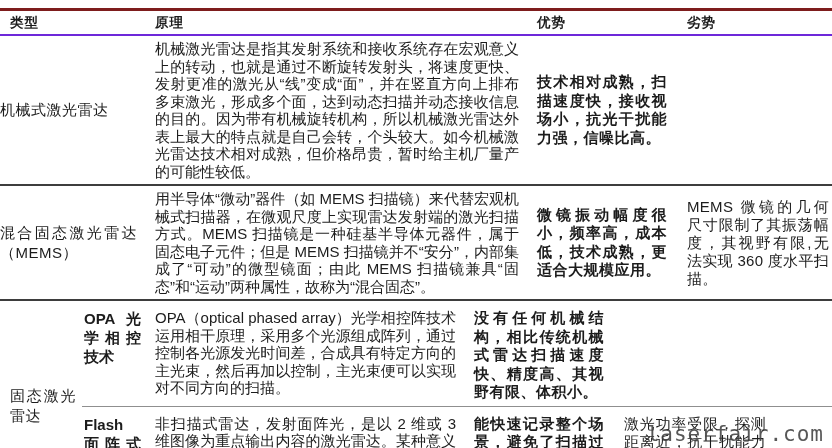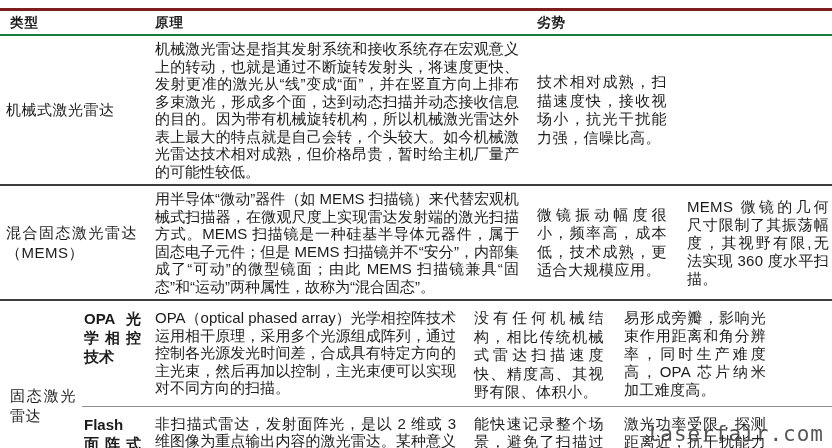--- a/index.html
+++ b/index.html
@@ -9,21 +9,21 @@
     box-sizing:border-box;
     padding-top:8px;
     background:#fff;
     font-family:"Liberation Sans","DejaVu Sans",sans-serif;
     color:#1c1c1c;
     overflow:hidden;
   }
   .grid-cols{display:grid;grid-template-columns:145px 382px 150px 155px;}
   .thead{
     border-top:3px solid #7e1d1d;
-    border-bottom:2px solid #15803d;
+    border-bottom:2px solid #6d28d9;
     height:23px;
     align-items:center;
   }
   .th{
     font-weight:bold;font-size:13.5px;
     padding-left:10px;letter-spacing:1px;
   }
   .row{box-sizing:border-box;}
   .row1{min-height:130px;}
   .row2{min-height:95px;border-top:2px solid #3d3d3d;}
@@ -38,29 +38,29 @@
   .subdivider{border-top:1px solid #8f8f8f;height:0;}
   .cell{display:flex;box-sizing:border-box;}
   .vcenter{align-items:center;}
   .vtop{align-items:flex-start;}
   .txt{
     width:100%;
     text-align:justify;
     text-justify:inter-ideograph;
     font-size:15px;
   }
-  .cell-type{padding:4px 8px 4px 6px;}
+  .cell-type{padding:4px 8px 4px 0;}
   .cell-type .txt{line-height:20px;letter-spacing:0.5px;}
   .cell-maintype{padding:4px 6px 4px 10px;display:flex;align-items:center;}
   .cell-maintype .txt{line-height:20px;letter-spacing:0.5px;}
   .cell-subtype{padding:8px 4px 4px 2px;}
   .cell-subtype .txt{line-height:19px;font-weight:bold;}
   .cell-principle{padding:4px 8px 4px 10px;}
   .cell-principle .txt{line-height:17.5px;}
-  .cell-adv{padding:4px 10px 4px 10px;}
+  .cell-adv{padding:4px 10px 4px 10px;font-weight:bold;}
   .cell-adv .txt{line-height:18.5px;letter-spacing:0.5px;}
   .cell-dis{padding:4px 3px 4px 10px;}
   .cell-dis .txt{line-height:18px;letter-spacing:0.3px;}
   .subrow .cell{padding-top:8px;}
   .watermark{
     position:absolute;
     right:8px;bottom:2px;
     font-family:"DejaVu Sans Mono","Liberation Mono",monospace;
     font-size:21px;
     font-weight:normal;
@@ -71,20 +71,21 @@
   }
 </style>
 </head>
 <body>
 
 <div class="page">
 
   <div class="thead grid-cols">
     <div class="th">类型</div>
     <div class="th">原理</div>
+    <div class="th">优势</div>
     <div class="th">劣势</div>
   </div>
 
   <div class="row row1 grid-cols">
     <div class="cell cell-type vcenter">
       <div class="txt">机械式激光雷达</div>
     </div>
     <div class="cell cell-principle vcenter">
       <div class="txt">机械激光雷达是指其发射系统和接收系统存在宏观意义上的转动，也就是通过不断旋转发射头，将速度更快、发射更准的激光从“线”变成“面”，并在竖直方向上排布多束激光，形成多个面，达到动态扫描并动态接收信息的目的。因为带有机械旋转机构，所以机械激光雷达外表上最大的特点就是自己会转，个头较大。如今机械激光雷达技术相对成熟，但价格昂贵，暂时给主机厂量产的可能性较低。</div>
     </div>
@@ -117,23 +118,20 @@
       <div class="subrow subrow-1">
         <div class="cell cell-subtype vtop">
           <div class="txt">OPA 光学相控技术</div>
         </div>
         <div class="cell cell-principle vtop">
           <div class="txt">OPA（optical phased array）光学相控阵技术运用相干原理，采用多个光源组成阵列，通过控制各光源发光时间差，合成具有特定方向的主光束，然后再加以控制，主光束便可以实现对不同方向的扫描。</div>
         </div>
         <div class="cell cell-adv vtop">
           <div class="txt">没有任何机械结构，相比传统机械式雷达扫描速度快、精度高、其视野有限、体积小。</div>
         </div>
-        <div class="cell cell-dis vtop">
-          <div class="txt">易形成旁瓣，影响光束作用距离和角分辨率，同时生产难度高，OPA 芯片纳米加工难度高。</div>
-        </div>
       </div>
 
       <div class="subdivider"></div>
 
       <div class="subrow subrow-2">
         <div class="cell cell-subtype vtop">
           <div class="txt">Flash 面阵式激光雷达</div>
         </div>
         <div class="cell cell-principle vtop">
           <div class="txt">非扫描式雷达，发射面阵光，是以 2 维或 3 维图像为重点输出内容的激光雷达。某种意义上，它有些类似于黑夜中的照相机，光源由自己主动发出，一次性实现全局成像，故也称为闪烁式激光雷达。</div>

